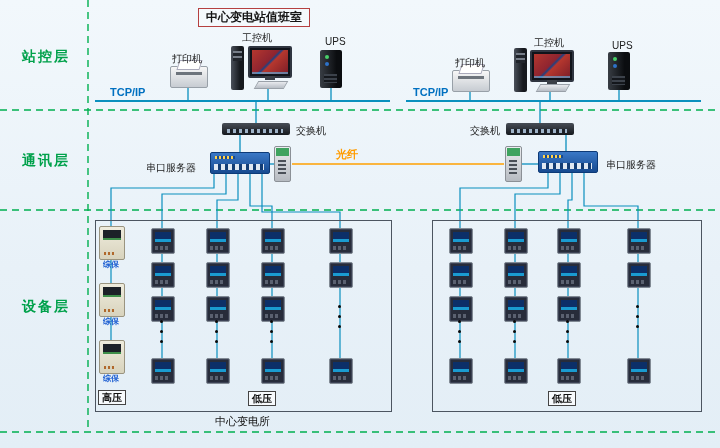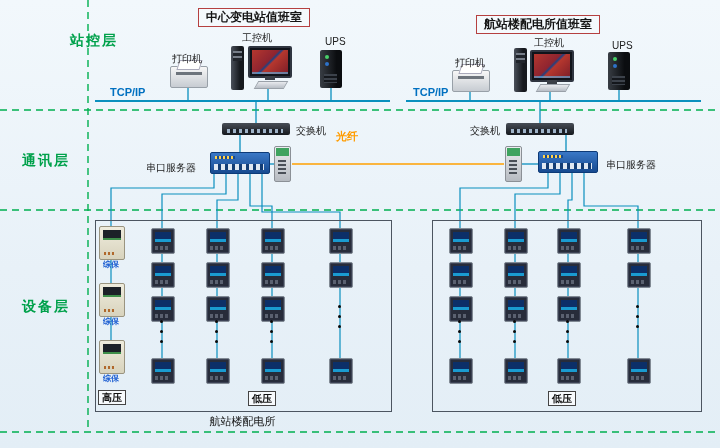--- a/index.html
+++ b/index.html
@@ -105,26 +105,25 @@
       <path d="M250 172 V206 H272 V370"></path>
       <path d="M262 172 V212 H340 V370"></path>
       <path d="M548 171 V188 H460 V370"></path>
       <path d="M560 171 V194 H515 V370"></path>
       <path d="M572 171 V200 H568 V370"></path>
       <path d="M584 171 V206 H638 V370"></path>
     </g>
     <path d="M292 164 H504" stroke="#ffa000" stroke-width="1.6" fill="none"></path>
   </svg>
 
-  <div class="layer-lbl" style="left:22px;top:32px;margin-left:48px;">站控层</div>
+  <div class="layer-lbl" style="left:22px;top:48px;">站控层</div>
   <div class="layer-lbl" style="left:22px;top:152px;">通讯层</div>
   <div class="layer-lbl" style="left:22px;top:298px;">设备层</div>
 
   <div class="room-title" style="left:198px;top:8px;">中心变电站值班室</div>
-  <div class="room-title" style="left:476px;top:15px;">航站楼配电所值班室</div>
 
   <div class="lbl" style="left:172px;top:52px;">打印机</div>
   <div class="printer" style="left:170px;top:66px;"></div>
   <div class="lbl" style="left:242px;top:31px;">工控机</div>
   <div class="tower" style="left:231px;top:46px;"></div>
   <div class="monitor" style="left:248px;top:46px;">
       <div class="screen"></div>
     </div>
   <div class="stand" style="left:265px;top:76px;"></div>
   <div class="keyboard" style="left:256px;top:81px;"></div>
@@ -146,21 +145,21 @@
   <div class="tcpip" style="left:413px;top:86px;">TCP/IP</div>
 
   <div class="switch" style="left:222px;top:123px;"></div>
   <div class="lbl" style="left:296px;top:124px;">交换机</div>
   <div class="switch" style="left:506px;top:123px;"></div>
   <div class="lbl" style="left:470px;top:124px;">交换机</div>
 
   <div class="lbl" style="left:146px;top:161px;">串口服务器</div>
   <div class="serial" style="left:210px;top:152px;"></div>
   <div class="conv" style="left:274px;top:146px;"></div>
-  <div class="fiber-lbl" style="left:336px;top:129px;">光纤</div>
+  <div class="fiber-lbl" style="left:336px;top:147px;">光纤</div>
   <div class="conv" style="left:505px;top:146px;"></div>
   <div class="serial" style="left:538px;top:151px;"></div>
   <div class="lbl" style="left:606px;top:158px;">串口服务器</div>
 
   <div class="bigbox" style="left:95px;top:220px;width:295px;height:190px;"></div>
   <div class="bigbox" style="left:432px;top:220px;width:268px;height:190px;"></div>
 
   <div class="hvunit" style="left:99px;top:226px;"></div>
   <div class="hvlbl" style="left:99px;top:259px;">综保</div>
   <div class="hvunit" style="left:99px;top:283px;"></div>
@@ -243,15 +242,15 @@
       <i></i>
       <i></i>
       <i></i>
     </div>
   <div class="meter" style="left:627px;top:358px;"></div>
 
   <div class="chip" style="left:98px;top:390px;">高压</div>
   <div class="chip" style="left:248px;top:391px;">低压</div>
   <div class="chip" style="left:548px;top:391px;">低压</div>
 
-  <div class="caption" style="left:95px;top:414px;width:295px;">航站楼配电所</div>
+  <div class="caption" style="left:95px;top:414px;width:295px;">中心变电所</div>
 
 </div>
 
 </body></html>

